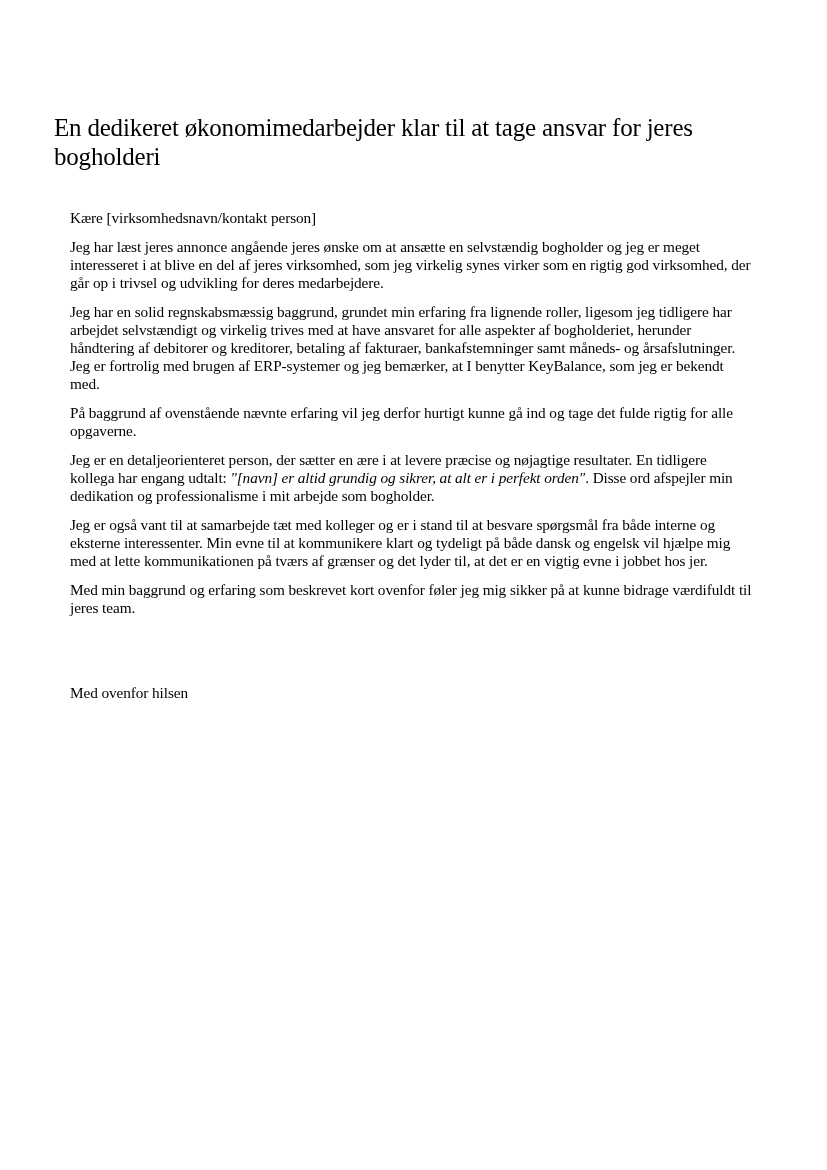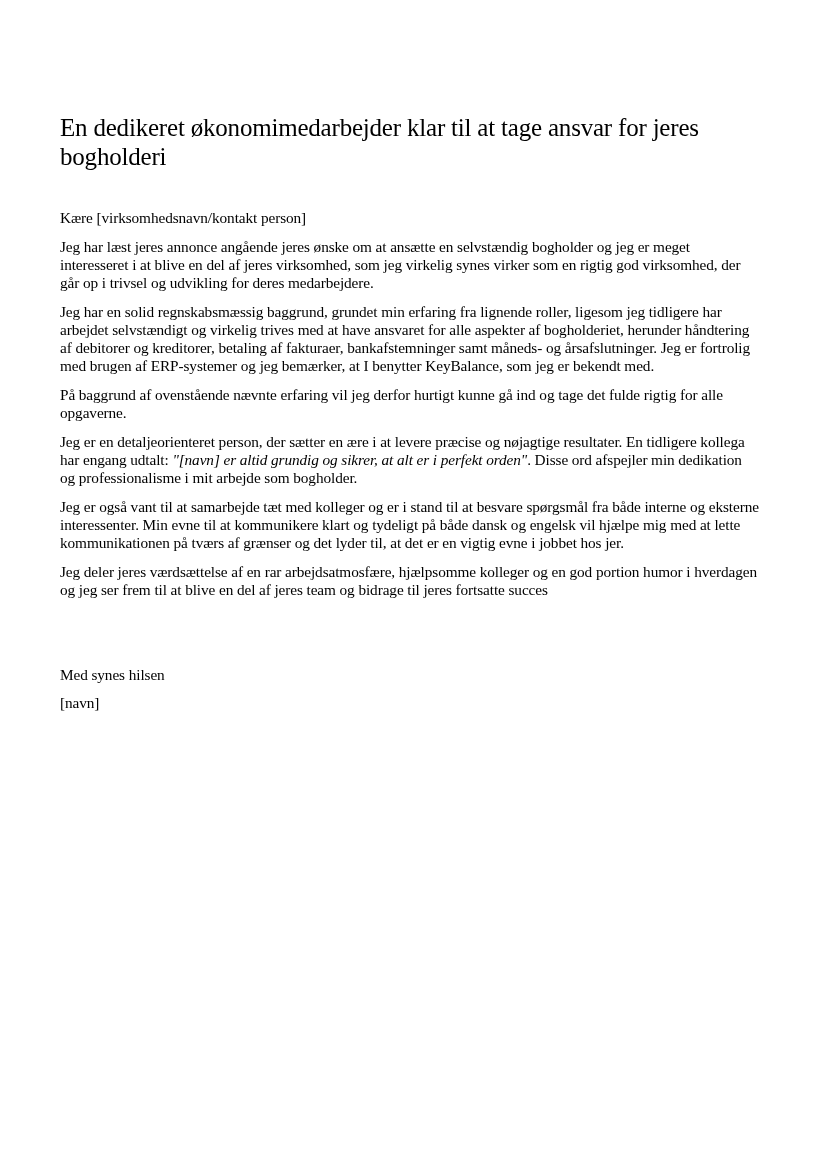--- a/index.html
+++ b/index.html
@@ -10,35 +10,35 @@
     body {
       width: 827px;
       height: 1170px;
       position: relative;
       overflow: hidden;
       font-family: "Liberation Serif", "DejaVu Serif", serif;
       color: #000000;
     }
     .page {
       position: absolute;
-      left: 60px;
+      left: 54px;
       top: 113px;
       width: 700px;
     }
     .title {
       font-size: 25px;
       line-height: 29px;
       font-weight: normal;
       margin: 0 0 38px 0;
       letter-spacing: -0.2px;
     }
     .para {
       font-size: 15.3px;
       line-height: 18px;
-      margin: 0 0 11px 0;
+      margin: 0 0 11px 16px;
       letter-spacing: -0.1px;
     }
     .salutation {
       margin-bottom: 11px;
     }
     .quote {
       font-style: italic;
     }
     .closing {
       margin-top: 67px;
@@ -53,17 +53,16 @@
 
   <p class="para salutation">Kære [virksomhedsnavn/kontakt person]</p>
 
   <p class="para">Jeg har læst jeres annonce angående jeres ønske om at ansætte en selvstændig bogholder og jeg er meget interesseret i at blive en del af jeres virksomhed, som jeg virkelig synes virker som en rigtig god virksomhed, der går op i trivsel og udvikling for deres medarbejdere.</p>
   <p class="para">Jeg har en solid regnskabsmæssig baggrund, grundet min erfaring fra lignende roller, ligesom jeg tidligere har arbejdet selvstændigt og virkelig trives med at have ansvaret for alle aspekter af bogholderiet, herunder håndtering af debitorer og kreditorer, betaling af fakturaer, bankafstemninger samt måneds- og årsafslutninger. Jeg er fortrolig med brugen af ERP-systemer og jeg bemærker, at I benytter KeyBalance, som jeg er bekendt med.</p>
   <p class="para">På baggrund af ovenstående nævnte erfaring vil jeg derfor hurtigt kunne gå ind og tage det fulde rigtig for alle opgaverne.</p>
   <p class="para"><span>Jeg er en detaljeorienteret person, der sætter en ære i at levere præcise og nøjagtige resultater. En tidligere kollega har engang udtalt: </span><span class="quote">"[navn]  er altid grundig og sikrer, at alt er i perfekt orden"</span><span>. Disse ord afspejler min dedikation og professionalisme i mit arbejde som bogholder.</span></p>
 
   <p class="para">Jeg er også vant til at samarbejde tæt med kolleger og er i stand til at besvare spørgsmål fra både interne og eksterne interessenter. Min evne til at kommunikere klart og tydeligt på både dansk og engelsk vil hjælpe mig med at lette kommunikationen på tværs af grænser og det lyder til, at det er en vigtig evne i jobbet hos jer.</p>
 
-  <p class="para">Jeg deler jeres værdsættelse af en rar arbejdsatmosfære, hjælpsomme kolleger og en god portion humor i hverdagen og jeg ser frem til at blive en del af jeres team og bidrage til jeres fortsatte succes</p>
+  <p class="para">Med min baggrund og erfaring som beskrevet kort ovenfor føler jeg mig sikker på at kunne bidrage værdifuldt til jeres team.</p>
 
-  <p class="para closing">Med synes hilsen</p>
-  <p class="para">[navn]</p>
+  <p class="para closing">Med ovenfor hilsen</p>
 </div>
 
 </body></html>

